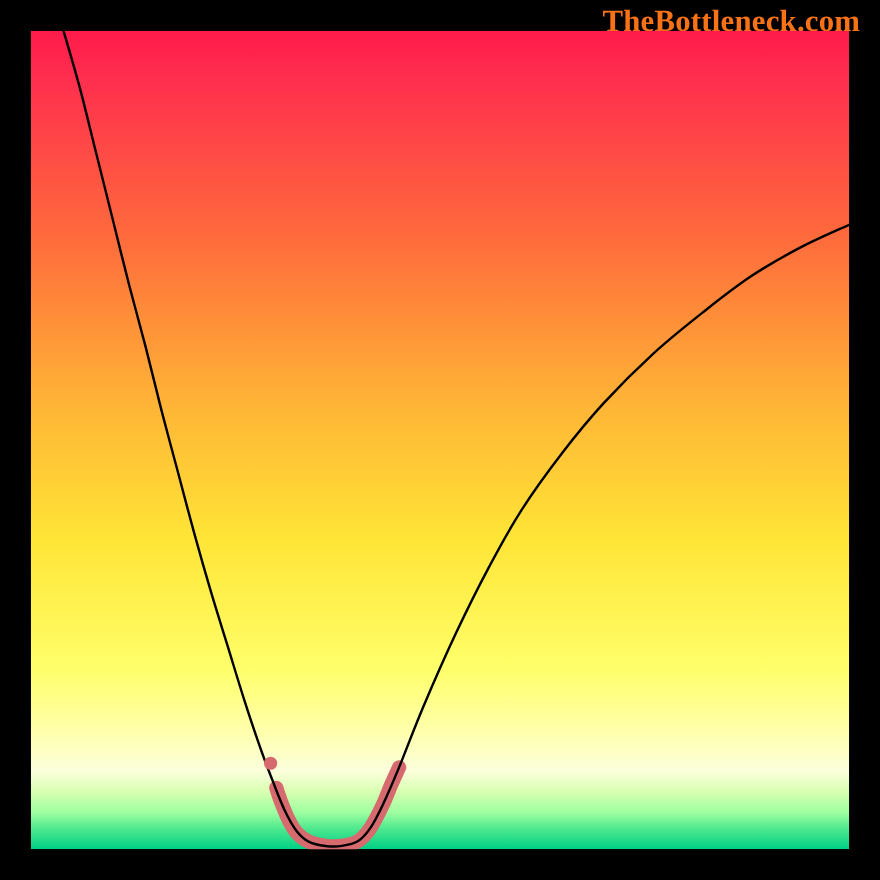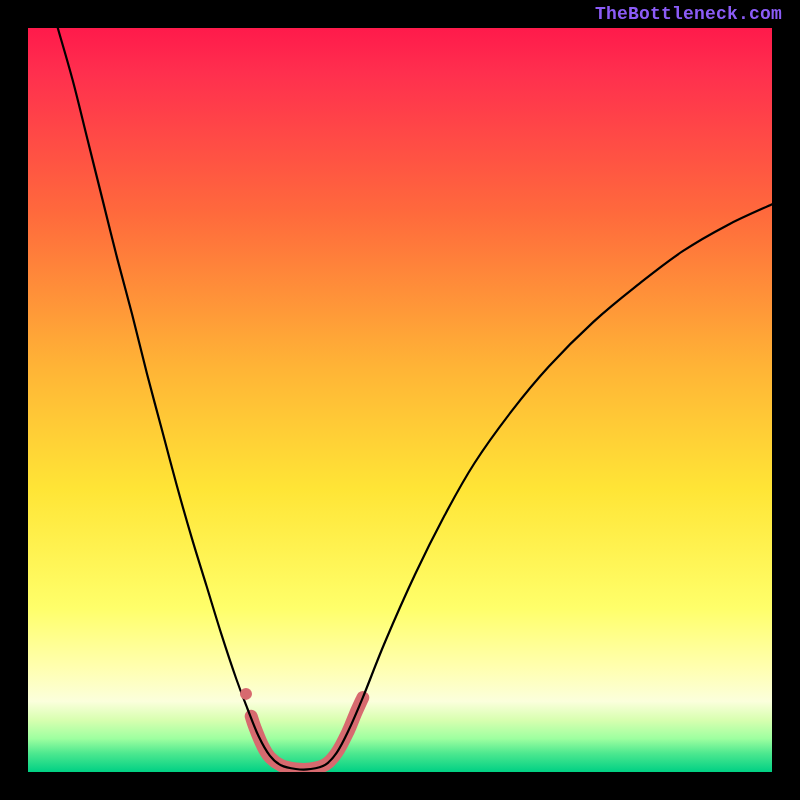--- a/index.html
+++ b/index.html
@@ -7,24 +7,24 @@
   .frame {
     position: absolute;
     top: 0; left: 0;
     width: 800px; height: 800px;
     background: #000;
   }
   .watermark {
     position: absolute;
     top: 4px;
     right: 18px;
-    font-family: Liberation Mono, monospace;
-    font-size: 18px;
+    font-family: Liberation Serif, serif;
+    font-size: 28px;
     font-weight: bold;
-    color: #8b5cf6;
+    color: #f97316;
     letter-spacing: 0.2px;
   }
   .plot {
     position: absolute;
     left: 28px;
     top: 28px;
     width: 744px;
     height: 744px;
   }
   .plot svg { display: block; }

